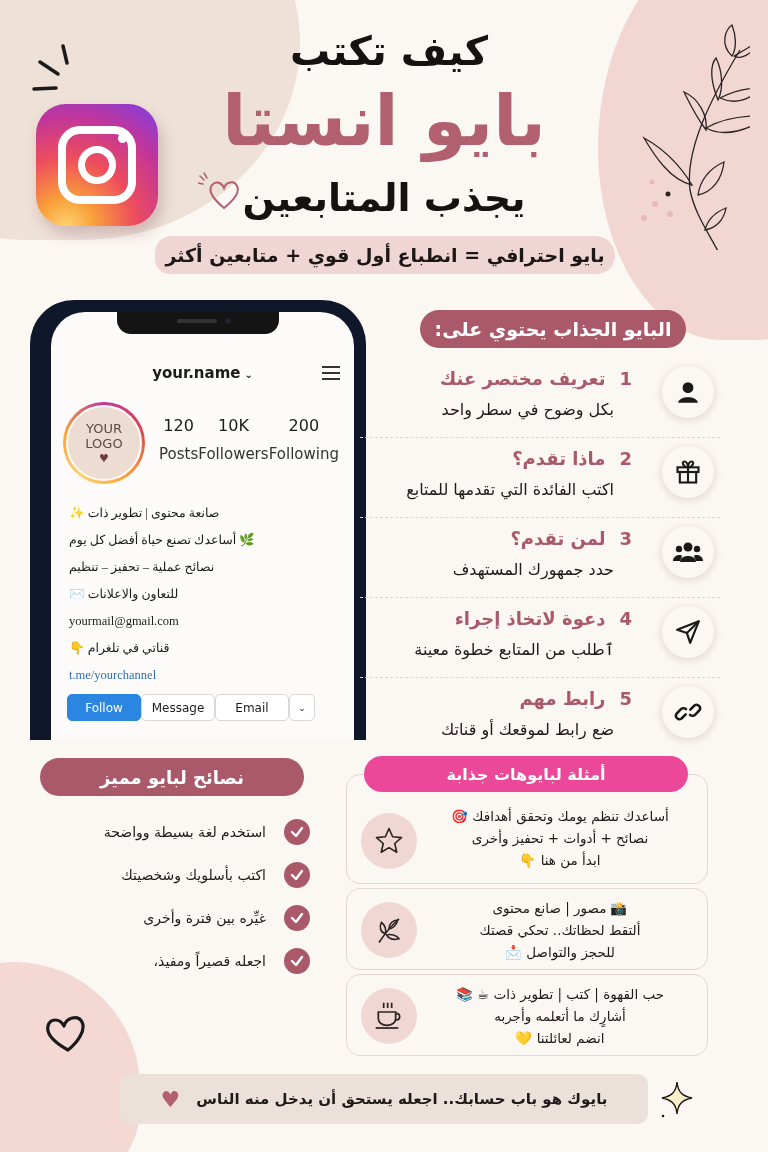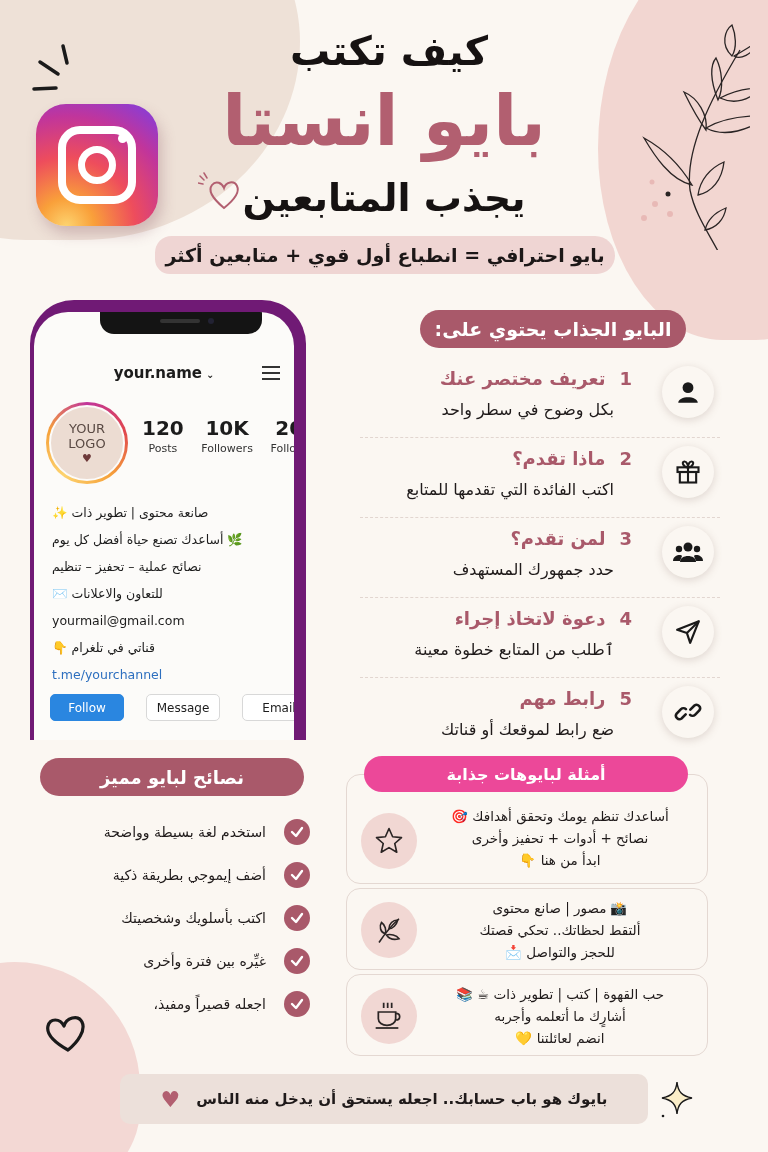--- a/index.html
+++ b/index.html
@@ -34,47 +34,47 @@
 
   .tagline {
     position: absolute; left: 155px; top: 236px; width: 460px; height: 38px;
     background: #efd5d3; border-radius: 20px 24px 22px 18px;
     display: flex; align-items: center; justify-content: center;
     font-size: 19px; font-weight: bold; direction: rtl; color: #1c1717;
   }
 
   
   .phone {
-    position: absolute; left: 30px; top: 300px; width: 276px; height: 440px;
-    background: #701a75; border-radius: 44px 44px 0 0; padding: 12px 12px 0 4px;
+    position: absolute; left: 30px; top: 300px; width: 336px; height: 440px;
+    background: #0f172a; border-radius: 44px 44px 0 0; padding: 12px 12px 0 21px;
   }
   .screen { position: relative; width: 100%; height: 100%; background: #fcfbf9; border-radius: 34px 34px 0 0; overflow: hidden; }
   .notch { position: absolute; left: 66px; top: 0; width: 162px; height: 22px; background: #141414; border-radius: 0 0 14px 14px; }
   .notch .speaker { position: absolute; left: 60px; top: 7px; width: 40px; height: 4px; background: #333; border-radius: 2px; }
   .notch .cam { position: absolute; left: 108px; top: 6px; width: 6px; height: 6px; background: #223; border-radius: 50%; }
   .ig-head { position: absolute; top: 52px; left: 0; width: 100%; text-align: center; font-size: 15px; font-weight: bold; color: #1c1c1c; }
   .ig-head .chev { font-size: 10px; margin-left: 4px; }
   .menu-icon { position: absolute; right: 14px; top: 54px; width: 18px; }
   .menu-icon span { display: block; height: 2px; background: #333; margin-bottom: 4px; }
   .avatar {
     position: absolute; left: 12px; top: 90px; width: 82px; height: 82px; border-radius: 50%;
     background: conic-gradient(#c1359b, #e0464e, #f6a13a, #fdd36f, #f6a13a, #c1359b);
     padding: 3px;
   }
   .avatar-inner { width: 100%; height: 100%; border-radius: 50%; background: #ecdcd2; border: 2px solid #fcfbf9; display: flex; flex-direction: column; align-items: center; justify-content: center; font-size: 13px; color: #5a4a44; line-height: 15px; }
   .avatar-inner .heart { color: #6e3a3a; font-size: 11px; }
   .stats { position: absolute; left: 108px; top: 104px; width: 180px; display: flex; justify-content: space-between; }
   .stat { text-align: center; }
-  .stat .num { font-size: 20px; font-weight: bold; color: #1c1c1c; }
-  .stat .lbl { font-size: 11px; color: #333; margin-top: 2px; }
+  .stat .num { font-size: 16px; font-weight: normal; color: #1c1c1c; }
+  .stat .lbl { font-size: 15px; color: #333; margin-top: 10px; }
   .bio { position: absolute; left: 18px; top: 190px; width: 260px; font-size: 12.5px; color: #1c1c1c; }
-  .bio-line { height: 27px; line-height: 22px; }
+  .bio-line { height: 27px; line-height: 22px; font-family: Liberation Serif, serif; }
   .bio-line.rtl-left { direction: rtl; text-align: left; unicode-bidi: plaintext; }
   .bio-line.link { color: #2d6fbf; }
-  .btn-row { position: absolute; left: 16px; top: 382px; display: flex; gap: 22px; }
+  .btn-row { position: absolute; left: 16px; top: 382px; display: flex; gap: 0; }
   .btn { height: 27px; border: 1px solid #d8d8d8; border-radius: 5px; background: #fff; font-size: 12px; display: flex; align-items: center; justify-content: center; color: #1c1c1c; }
   .btn.follow { width: 74px; background: #2a86e0; color: #fff; border-color: #2a86e0; }
   .btn.msg { width: 74px; }
   .btn.email { width: 74px; }
   .btn.more { width: 26px; font-size: 9px; }
 
   
   .pill-maroon {
     position: absolute; background: #a9596a; color: #fff; font-weight: bold; border-radius: 22px;
     display: flex; align-items: center; justify-content: center; direction: rtl;
@@ -299,28 +299,20 @@
 <div class="tips">
   <div class="tip">
     <span class="tip-text">استخدم لغة بسيطة وواضحة</span>
     <span class="check">
         <svg width="14" height="14" viewBox="0 0 14 14">
           <path d="M2 7 L6 11 L12 3" stroke="#fff" stroke-width="2.4" fill="none" stroke-linecap="round" stroke-linejoin="round"></path>
         </svg>
       </span>
   </div>
   <div class="tip">
-    <span class="tip-text">أضف إيموجي بطريقة ذكية</span>
-    <span class="check">
-        <svg width="14" height="14" viewBox="0 0 14 14">
-          <path d="M2 7 L6 11 L12 3" stroke="#fff" stroke-width="2.4" fill="none" stroke-linecap="round" stroke-linejoin="round"></path>
-        </svg>
-      </span>
-  </div>
-  <div class="tip">
     <span class="tip-text">اكتب بأسلويك وشخصيتك</span>
     <span class="check">
         <svg width="14" height="14" viewBox="0 0 14 14">
           <path d="M2 7 L6 11 L12 3" stroke="#fff" stroke-width="2.4" fill="none" stroke-linecap="round" stroke-linejoin="round"></path>
         </svg>
       </span>
   </div>
   <div class="tip">
     <span class="tip-text">غيِّره بين فترة وأخرى</span>
     <span class="check">

